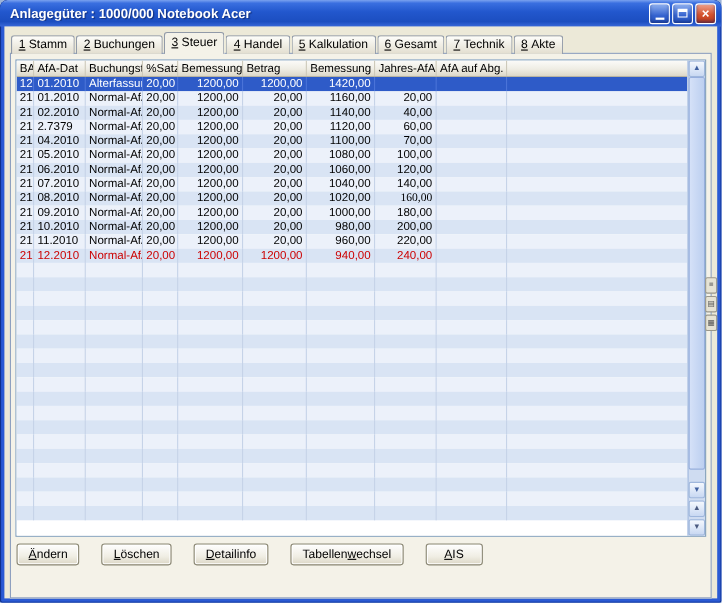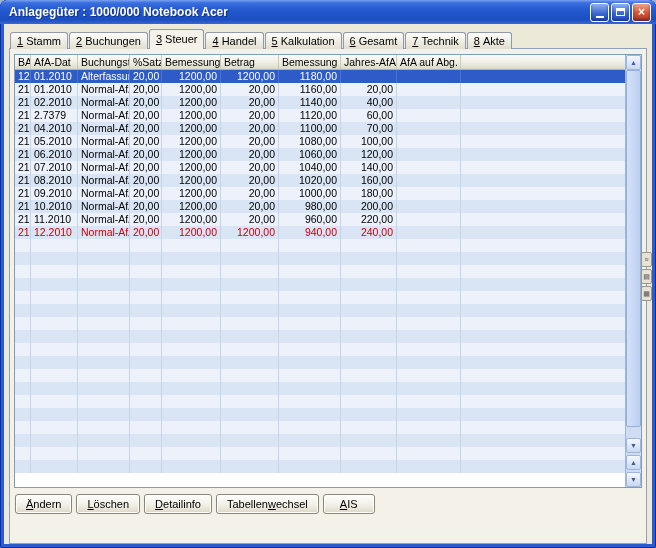--- a/index.html
+++ b/index.html
@@ -75,21 +75,21 @@
              display:flex; flex-direction:column; }
   .sbtn { height:15px; flex:none; display:flex; align-items:center; justify-content:center;
           font-size:7px; color:#3f5f9e; background:linear-gradient(180deg,#f4f8fe,#c8d8f2);
           border:1px solid #9eb6dc; border-radius:2px; cursor:default; }
   .strack { flex:1; }
   .sthumb { height:97%; background:linear-gradient(90deg,#d5e1f8,#bccff0);
             border:1px solid #96aedd; border-radius:2px; }
   .sbtn.jump { margin-top:2px; color:#4a5a80; }
 
   
-  .button-row { display:flex; gap:4px; padding:6px 0 5px 1px; flex:none; }
+  .button-row { display:flex; gap:20px; padding:6px 0 5px 1px; flex:none; }
   .xpbtn { height:20px; min-width:52px; padding:0 10px; font-size:11px; font-family:inherit; color:#000;
            background:linear-gradient(180deg,#fefefe,#f0eee4 60%,#dcd7c6);
            border:1px solid #8a8774; border-radius:3px; box-shadow:inset 0 0 0 1px #fff; cursor:default; }
   .u { text-decoration:underline; }
   .bottom-spacer { height:24px; flex:none; }
 
   
   .side-buttons { position:absolute; right:4px; top:252px; display:flex; flex-direction:column; gap:2px; z-index:5; }
   .side-btn { width:11px; height:15px; font-size:7px; line-height:13px; text-align:center; color:#555;
               background:#e6e3d4; border:1px solid #9a978a; border-radius:2px; cursor:default; }
@@ -145,21 +145,21 @@
               <div class="hcell fill"></div>
             </div>
           <div class="tbody">
               <div class="row selected">
                 <div class="cell" style="width: 16px;">12</div>
                 <div class="cell" style="width: 47px;">01.2010</div>
                 <div class="cell" style="width: 52px;">Alterfassung</div>
                 <div class="cell num" style="width: 32px;">20,00</div>
                 <div class="cell num" style="width: 59px;">1200,00</div>
                 <div class="cell num" style="width: 58px;">1200,00</div>
-                <div class="cell num" style="width: 62px;">1180,00</div>
+                <div class="cell num" style="width: 62px;">1420,00</div>
                 <div class="cell num" style="width: 56px;"></div>
                 <div class="cell num" style="width: 64px;"></div>
                 <div class="cell fill"></div>
               </div>
               <div class="row">
                 <div class="cell" style="width: 16px;">21</div>
                 <div class="cell" style="width: 47px;">01.2010</div>
                 <div class="cell" style="width: 52px;">Normal-AfA</div>
                 <div class="cell num" style="width: 32px;">20,00</div>
                 <div class="cell num" style="width: 59px;">1200,00</div>
@@ -242,21 +242,21 @@
                 <div class="cell fill"></div>
               </div>
               <div class="row">
                 <div class="cell" style="width: 16px;">21</div>
                 <div class="cell" style="width: 47px;">08.2010</div>
                 <div class="cell" style="width: 52px;">Normal-AfA</div>
                 <div class="cell num" style="width: 32px;">20,00</div>
                 <div class="cell num" style="width: 59px;">1200,00</div>
                 <div class="cell num" style="width: 58px;">20,00</div>
                 <div class="cell num" style="width: 62px;">1020,00</div>
-                <div class="cell num" style="width: 56px;">160,00</div>
+                <div class="cell num" style="width: 56px; font-family: Liberation Serif, serif;">160,00</div>
                 <div class="cell num" style="width: 64px;"></div>
                 <div class="cell fill"></div>
               </div>
               <div class="row">
                 <div class="cell" style="width: 16px;">21</div>
                 <div class="cell" style="width: 47px;">09.2010</div>
                 <div class="cell" style="width: 52px;">Normal-AfA</div>
                 <div class="cell num" style="width: 32px;">20,00</div>
                 <div class="cell num" style="width: 59px;">1200,00</div>
                 <div class="cell num" style="width: 58px;">20,00</div>

